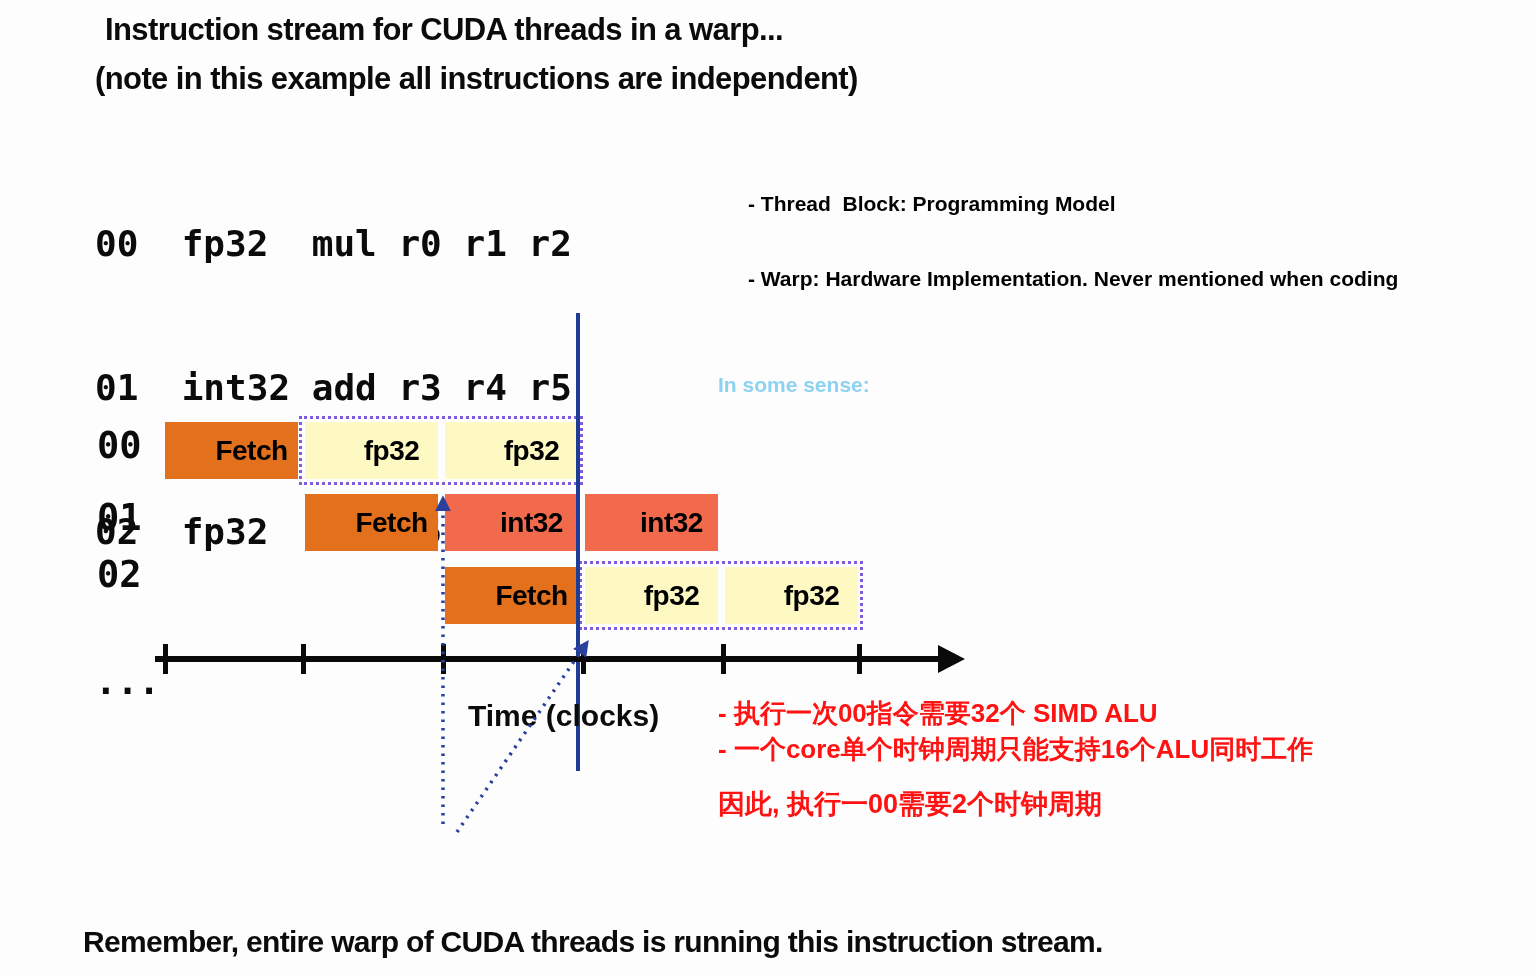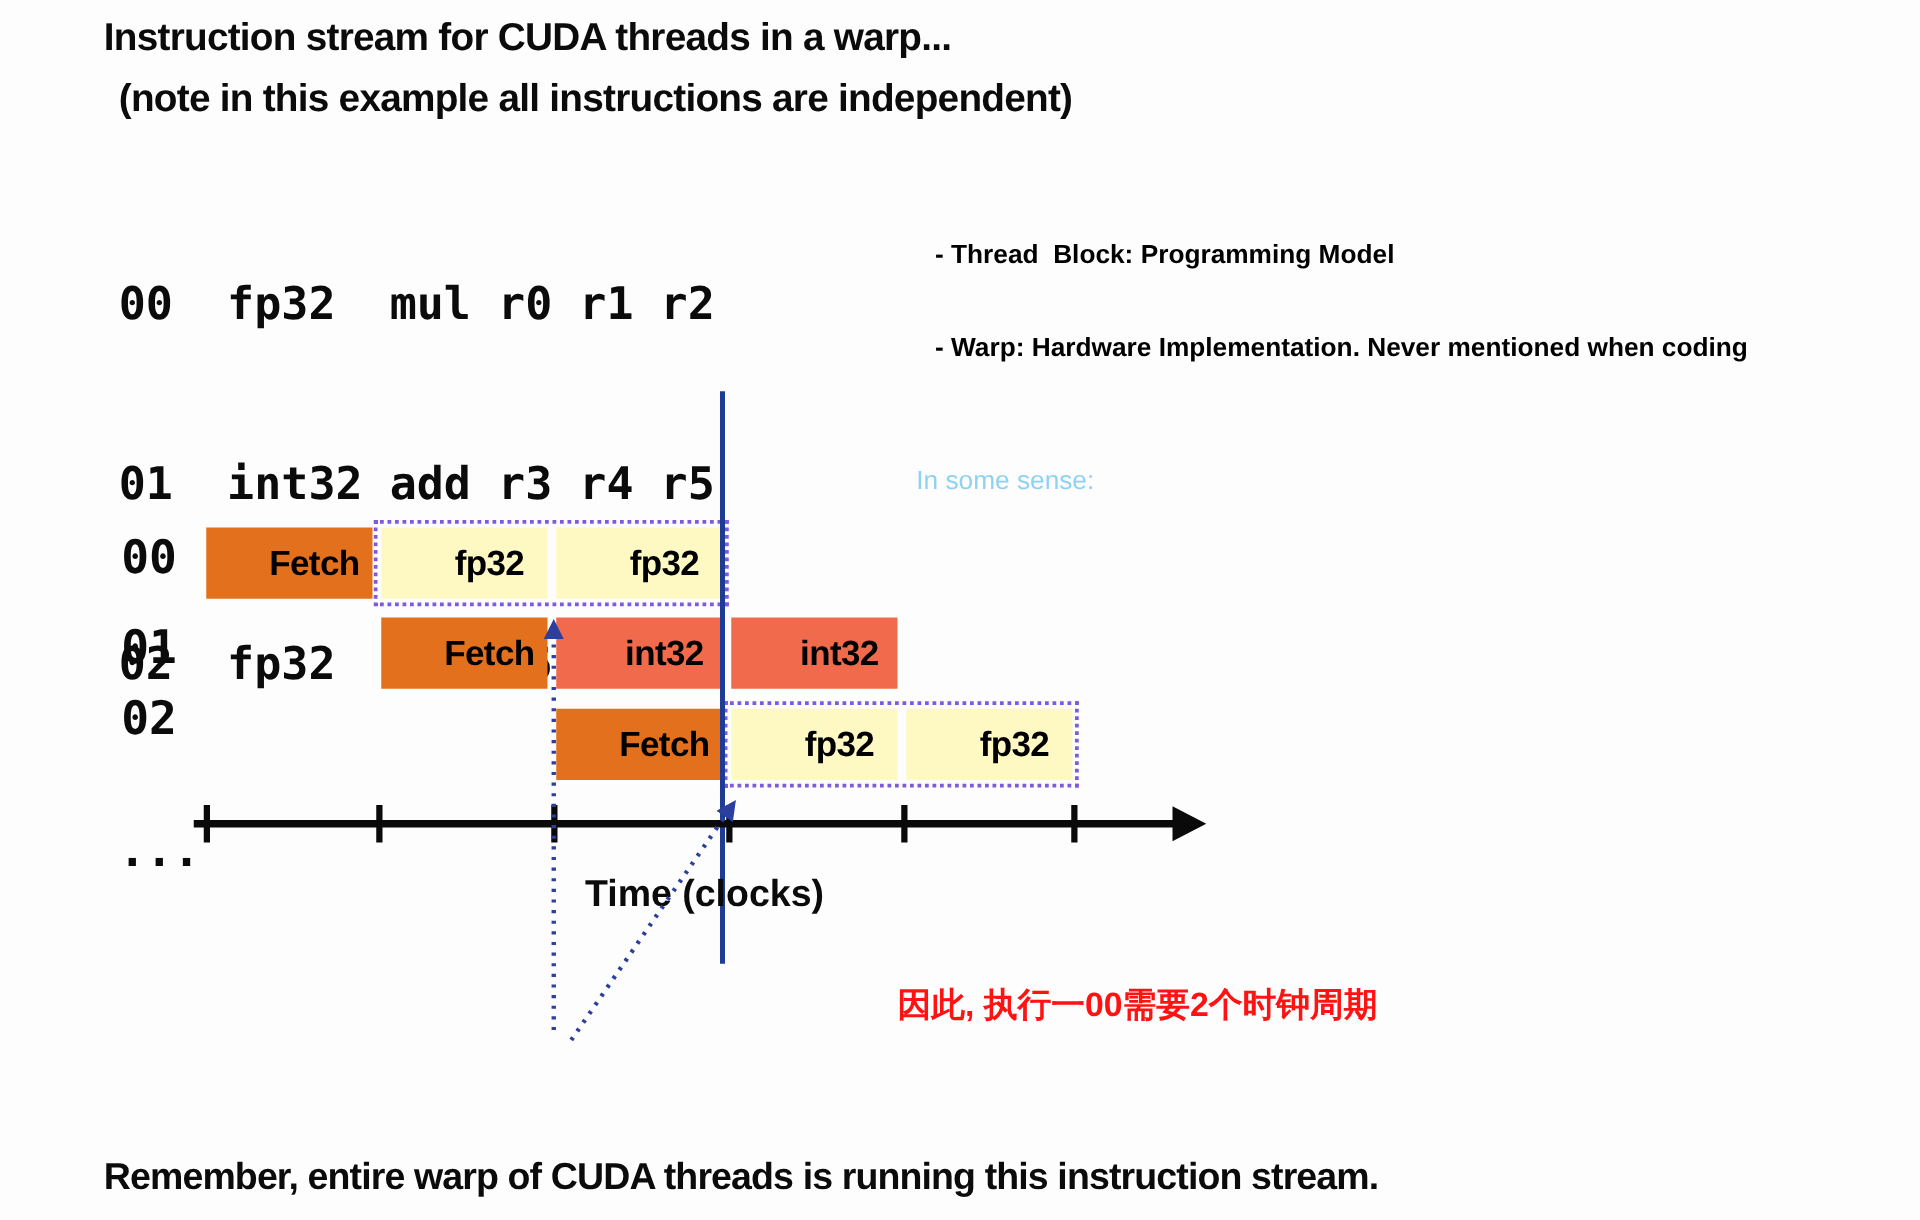--- a/index.html
+++ b/index.html
@@ -5,37 +5,37 @@
   * { margin:0; padding:0; box-sizing:border-box; }
   html,body { background:#ffffff; }
   .slide {
     position:relative; width:1536px; height:976px;
     background:#fdfdfd; overflow:hidden;
     font-family:"Liberation Sans", sans-serif; color:#0b0b0b;
   }
   .abs { position:absolute; }
 
   
-  .t1 { left:83px; top:12px;  font-size:31px; font-weight:bold; letter-spacing:-0.6px; }
+  .t1 { left:105px; top:12px;  font-size:31px; font-weight:bold; letter-spacing:-0.6px; }
   .t2 { left:95px; top:61px;  font-size:31px; font-weight:bold; letter-spacing:-0.6px; }
 
   
   .code { left:95px; top:124px; font-family:"DejaVu Sans Mono", monospace;
           font-weight:bold; font-size:36px; line-height:48px; white-space:pre; }
   .code .dots { margin-top:6px; }
 
   
   .red-top { left:748px; top:141px; color:#000000; font-weight:bold;
              font-size:21px; line-height:25px; white-space:pre; }
 
   
   .navy-line { left:576px; top:313px; width:4px; height:458px; background:#1e3c96; }
 
   
-  .blue-note1 { left:718px; top:373px; color:#8ed2f2; font-weight:normal; font-size:21px;margin-left:15px; }
+  .blue-note1 { left:718px; top:373px; color:#8ed2f2; font-weight:bold; font-size:21px; }
   .blue-note2 { left:722px; top:421px; color:#8ed2f2; font-weight:bold; font-size:21px; }
 
   
   .row-label { font-family:"DejaVu Sans Mono", monospace; font-weight:bold;
                font-size:37px; left:97px; }
   .rl0 { top:424px; } .rl1 { top:496px; } .rl2 { top:537px;margin-top:16px; }
 
   .pbox { width:133px; height:57px; display:flex; align-items:center; justify-content:center;
           font-weight:bold; font-size:28px; letter-spacing:-0.5px; color:#000;padding-left:40px; }
   .fetch { background:#e2701c; }
@@ -123,20 +123,24 @@
   <svg class="abs overlay" width="1536" height="976">
     <defs>
       <marker id="ah" viewBox="0 0 10 10" refX="7" refY="5" markerWidth="16" markerHeight="16" markerUnits="userSpaceOnUse" orient="auto">
         <path d="M0,0 L10,5 L0,10 Z" fill="#2B3F9E"></path>
       </marker>
     </defs>
     <line x1="443" y1="824" x2="443" y2="500" stroke="#2B3F9E" stroke-width="3.5" stroke-dasharray="2.5 6" marker-end="url(#ah)"></line>
     <line x1="457" y1="832" x2="586" y2="644" stroke="#2B3F9E" stroke-width="3.5" stroke-dasharray="2.5 6" marker-end="url(#ah)"></line>
   </svg>
 
+  <div class="abs red-mid">
+    <div>- 执行一次00指令需要32个 SIMD ALU</div>
+    <div>- 一个core单个时钟周期只能支持16个ALU同时工作</div>
+  </div>
   <div class="abs red-conc">因此, 执行一00需要2个时钟周期</div>
 
   <div class="abs footer">
     <div>Remember, entire warp of CUDA threads is running this instruction stream.</div>
     
     
   </div>
 
 </div>
 

